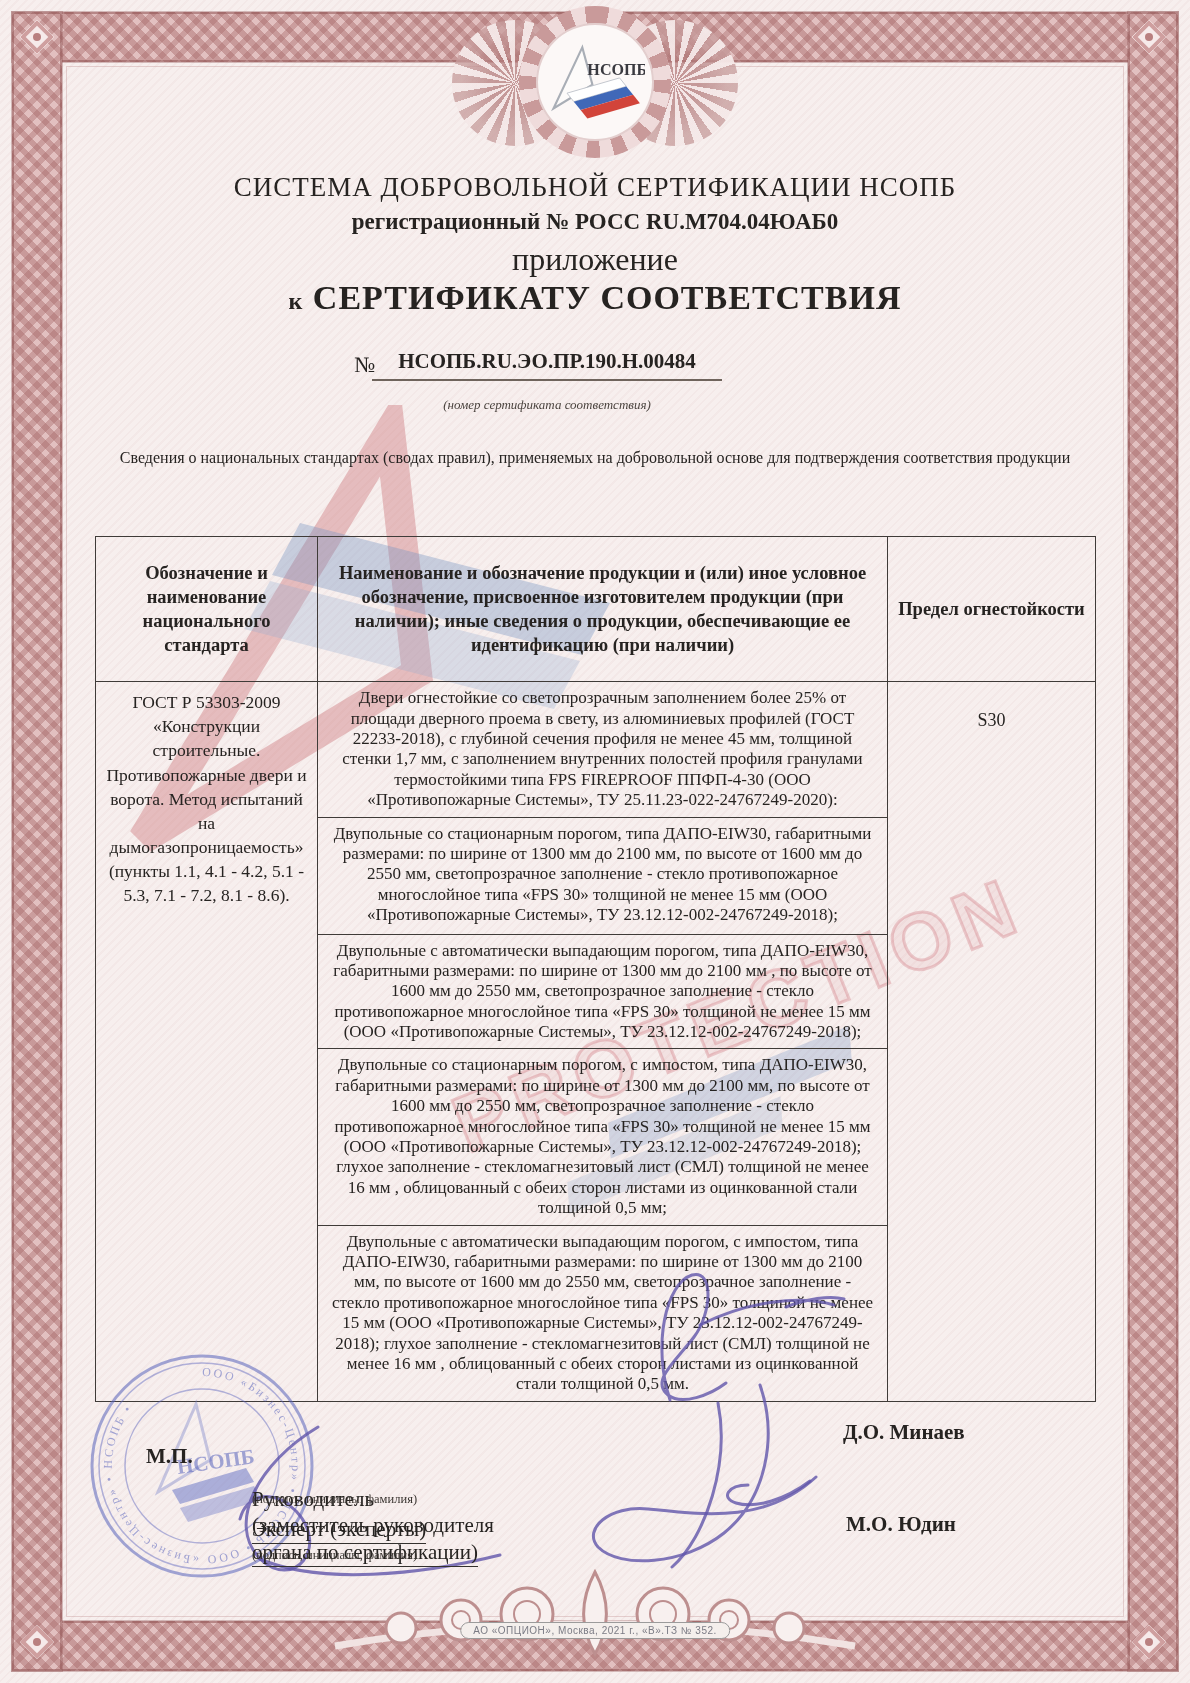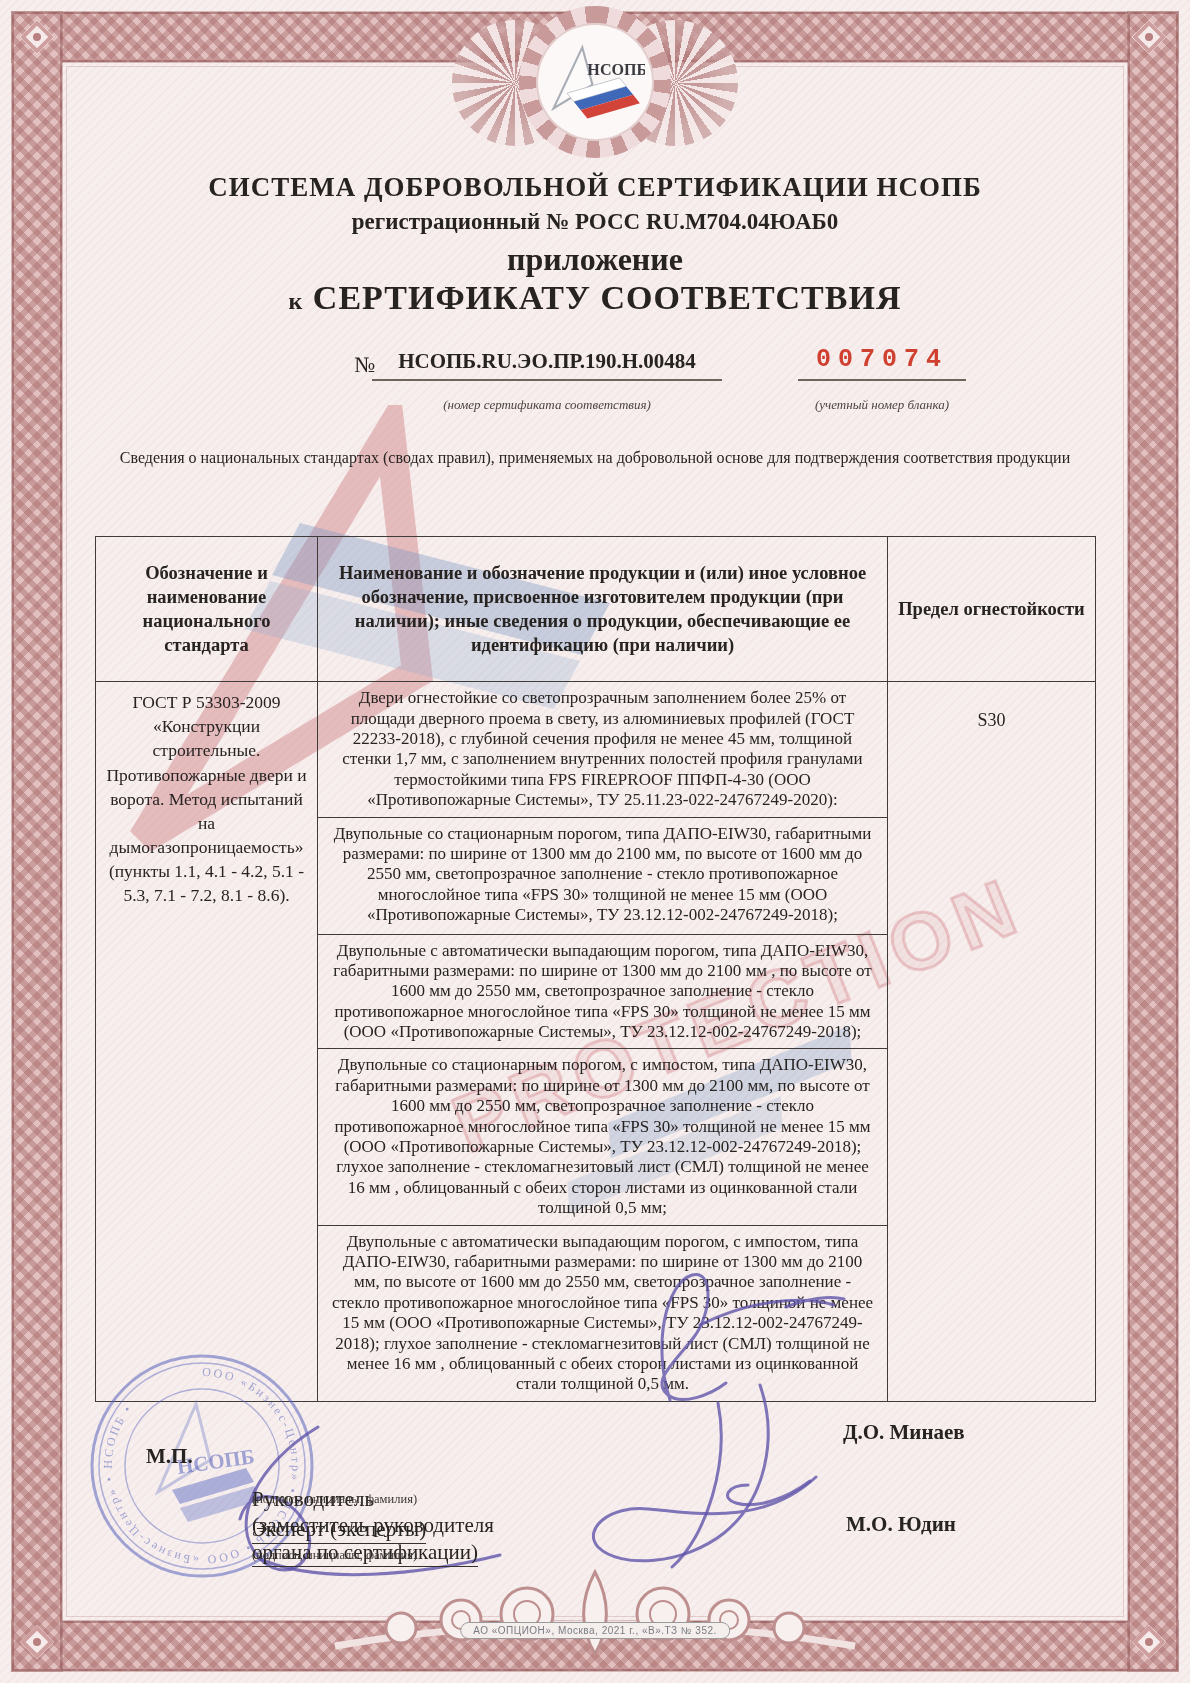--- a/index.html
+++ b/index.html
@@ -30,21 +30,21 @@
   .ros-side{position:absolute;top:16px;width:126px;height:126px;border-radius:50%;
         background:radial-gradient(circle, rgba(247,239,238,0) 28%, rgba(247,239,238,.25) 60%),
         repeating-conic-gradient(rgba(176,118,118,.7) 0 9deg, rgba(243,229,229,.95) 9deg 18deg);}
   .ros-side.l{left:12px;} .ros-side.r{right:12px;}
   .ros-ring{position:absolute;left:50%;top:2px;transform:translateX(-50%);width:152px;height:152px;border-radius:50%;
         background:repeating-conic-gradient(#c99a9a 0 11deg, #efdbdb 11deg 22deg);}
   .ros-core{position:absolute;left:50%;top:19px;transform:translateX(-50%);width:118px;height:118px;border-radius:50%;
         background:#fcf8f7;box-shadow:inset 0 0 0 2px rgba(180,130,130,.35);}
   .ros-core svg{position:absolute;left:9px;top:17px;}
   
-  .hline{position:absolute;left:70px;right:70px;text-align:center;font-weight:bold;}
+  .hline{position:absolute;left:70px;right:70px;text-align:center;}
   .sys-title{top:172px;font-size:27px;letter-spacing:1px;}
   .registration{top:209px;font-size:23px;font-weight:bold;}
   .annex{top:241px;font-size:32px;}
   .cert-title{top:279px;font-size:34px;font-weight:bold;letter-spacing:1px;}
   .cert-title .k{font-size:24px;font-weight:bold;}
   .numblock{position:absolute;text-align:center;}
   .numblock .val{display:block;border-bottom:2px solid #6f645c;padding-bottom:5px;}
   .numblock .cap{display:block;font-style:italic;font-size:13px;color:#4b443f;margin-top:16px;}
   .numblock.cert{left:372px;top:349px;width:350px;}
   .numblock.cert .val{font-weight:bold;font-size:21px;}
@@ -122,24 +122,20 @@
   <div class="hline registration">регистрационный № РОСС RU.М704.04ЮАБ0</div>
   <div class="hline cert-title">
     <span class="k">к</span>
     <span>СЕРТИФИКАТУ СООТВЕТСТВИЯ</span>
   </div>
   <div class="hline annex">приложение</div>
   <div class="no-sign">№</div>
   <div class="numblock cert">
     <span class="val">НСОПБ.RU.ЭО.ПР.190.Н.00484</span>
     <span class="cap">(номер сертификата соответствия)</span>
-  </div>
-  <div class="numblock blank">
-    <span class="val">007074</span>
-    <span class="cap">(учетный номер бланка)</span>
   </div>
   <div class="intro">Сведения о национальных стандартах (сводах правил), применяемых на добровольной основе для подтверждения соответствия продукции</div>
 
   <table class="main">
     <colgroup>
         <col style="width:222px">
         <col style="width:570px">
         <col style="width:208px">
       </colgroup>
     <thead>

